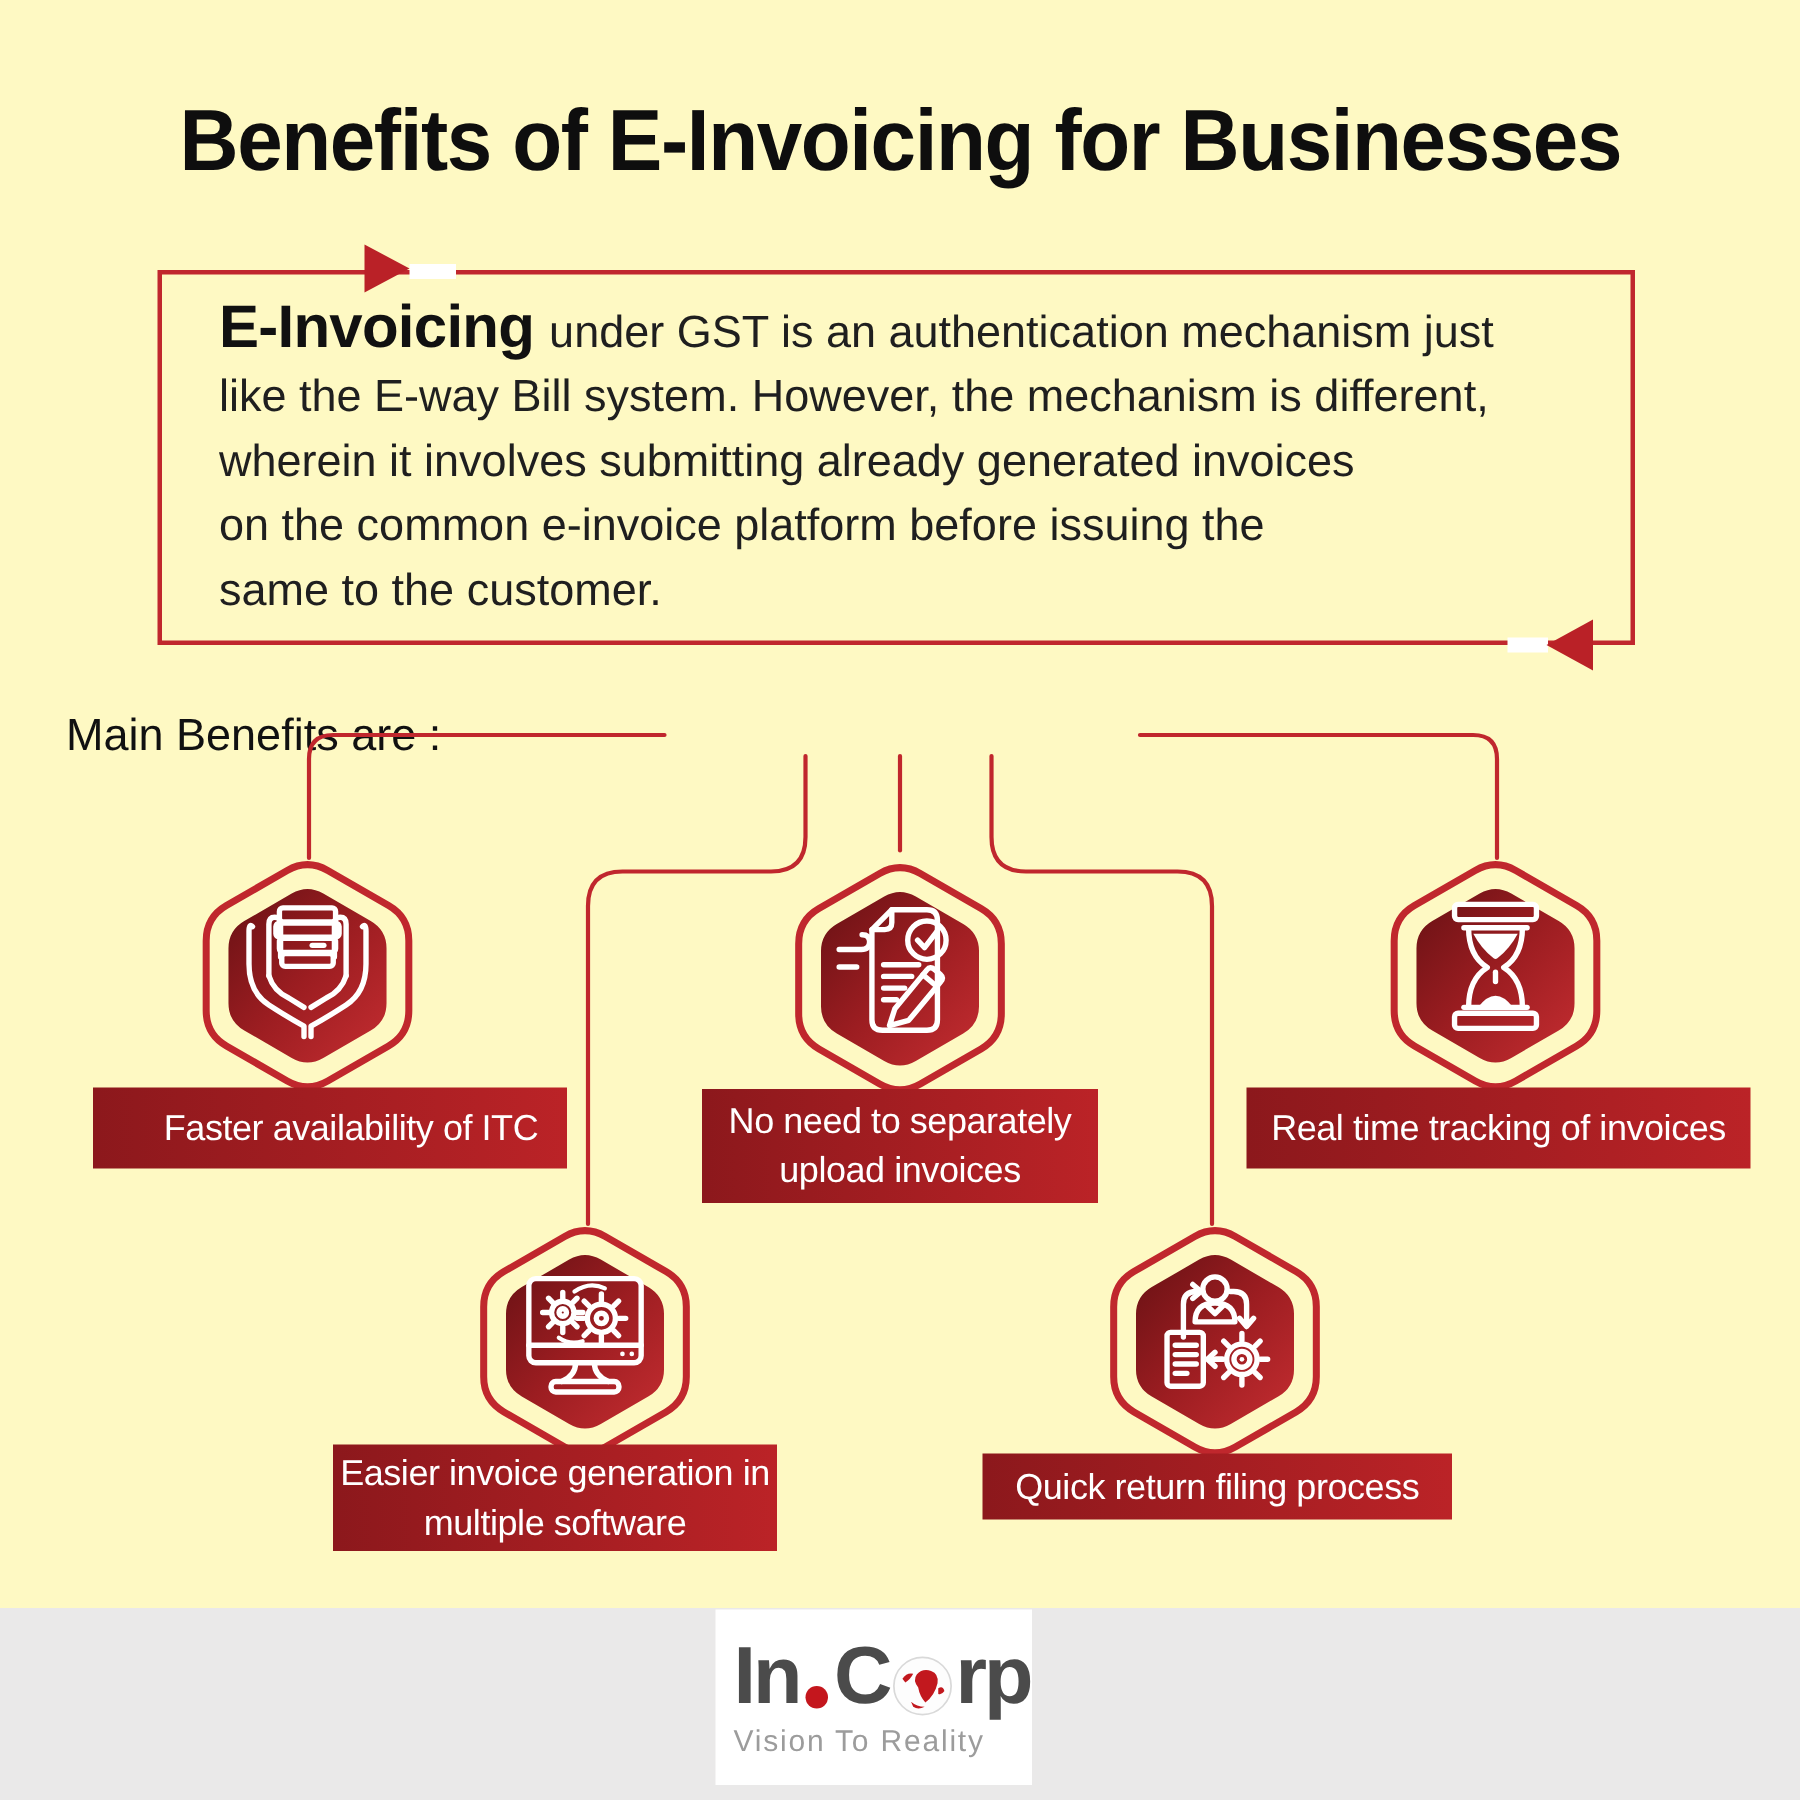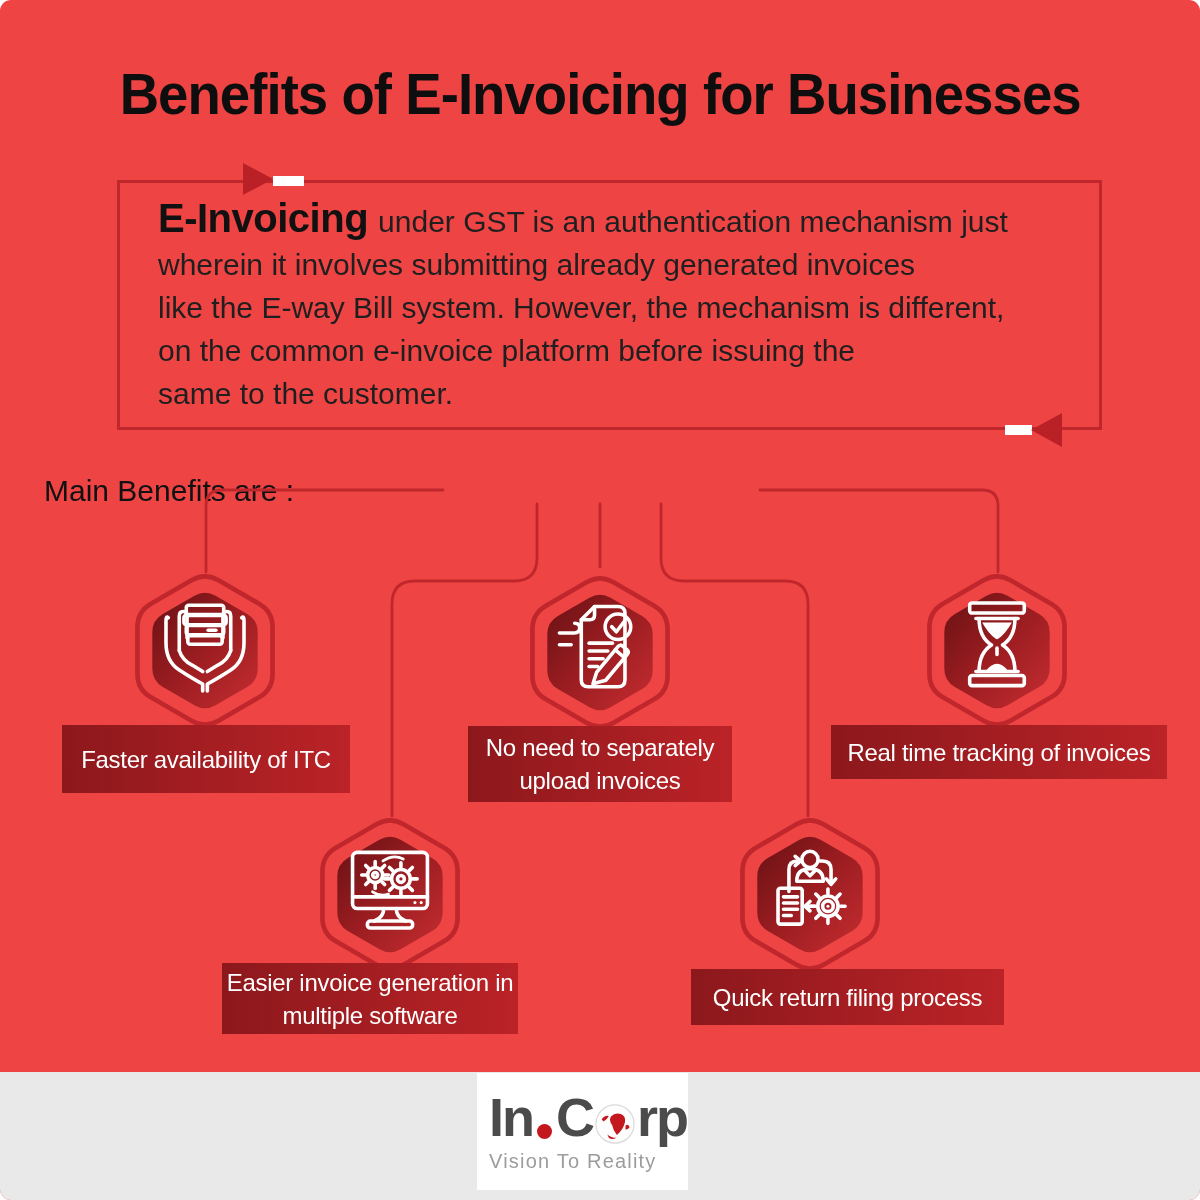--- a/index.html
+++ b/index.html
@@ -1,25 +1,25 @@
 <!DOCTYPE html>
 <html><head>
 <meta charset="utf-8">
 <style>
   html,body{margin:0;padding:0;background:#fff;}
-  .canvas{position:relative;width:1200px;height:1200px;background:#ef4444;overflow:hidden;
-          font-family:"Liberation Sans",sans-serif;border-radius:11px;}
+  .canvas{position:relative;width:1200px;height:1200px;background:#fef9c3;overflow:hidden;
+          font-family:"Liberation Sans",sans-serif;}
 
   
   .title{position:absolute;left:0;top:60px;width:1200px;text-align:center;margin:0;
          font-size:58px;font-weight:700;color:#0e0e0e;letter-spacing:-1px;}
   .title span{display:inline-block;transform:scaleX(.94);transform-origin:center;white-space:nowrap;}
 
   
-  .infobox{position:absolute;left:117px;top:180px;width:985px;height:250px;box-sizing:border-box;
+  .infobox{position:absolute;left:105px;top:180px;width:985px;height:250px;box-sizing:border-box;
            border:3px solid #c0272d;padding-left:19px;}
   .introtext{position:absolute;left:38px;top:14px;color:#1f1f1f;font-size:30px;line-height:43px;white-space:nowrap;}
   .introtext .lead{font-size:40px;font-weight:700;color:#111;letter-spacing:-0.5px;margin-right:10px;}
   .border-gap{position:absolute;background:#ffffff;z-index:2;}
   .gap-top{left:273px;top:176px;width:31px;height:10px;}
   .gap-bottom{left:1005px;top:425px;width:27px;height:10px;}
   .tri{position:absolute;width:0;height:0;z-index:3;}
   .tri-right{left:243px;top:163px;border-top:16px solid transparent;border-bottom:16px solid transparent;
              border-left:30px solid #ba2127;}
   .tri-left{left:1031px;top:413px;border-top:17px solid transparent;border-bottom:17px solid transparent;
@@ -39,25 +39,25 @@
   .hex-1{left:127px;top:566px;}
   .hex-2{left:522px;top:568px;}
   .hex-3{left:919px;top:566px;}
   .hex-4{left:312px;top:810px;}
   .hex-5{left:732px;top:810px;}
 
   
   .bar{position:absolute;display:flex;align-items:center;justify-content:center;text-align:center;
        background:linear-gradient(90deg,#8c181c,#bb2327);color:#ffffff;font-size:24px;
        letter-spacing:-0.3px;line-height:33px;white-space:pre-line;z-index:4;}
-  .bar-1{left:62px;top:725px;width:288px;height:68px;}
+  .bar-1{left:62px;top:725px;width:288px;height:54px;padding-left:28px;}
   .bar-2{left:468px;top:726px;width:264px;height:76px;}
   .bar-3{left:831px;top:725px;width:336px;height:54px;}
   .bar-4{left:222px;top:963px;width:296px;height:71px;}
-  .bar-5{left:655px;top:969px;width:313px;height:56px;margin-left:36px;}
+  .bar-5{left:655px;top:969px;width:313px;height:44px;}
 
   
   .footer-band{position:absolute;left:0;top:1072px;width:1200px;height:128px;background:#eae9e9;}
   .logo-card{position:absolute;left:477px;top:1073px;width:211px;height:117px;background:#ffffff;
              box-sizing:border-box;padding:10px 0 0 12px;}
   .logo-row{display:flex;align-items:flex-end;height:64px;}
   .brand{font-size:54px;font-weight:700;color:#4b4b4b;letter-spacing:-2px;line-height:60px;}
   .brand-dot{width:15px;height:15px;border-radius:50%;background:#c4161d;margin:0 4px 8px 4px;}
   .globe{width:42px;height:42px;margin:0 1px 2px 1px;}
   .tagline{margin-top:3px;font-size:20px;color:#9c9c9c;letter-spacing:1.2px;}
@@ -160,22 +160,22 @@
 
 <div class="canvas">
 
   <h1 class="title"><span>Benefits of E-Invoicing for Businesses</span></h1>
 
   <div class="infobox">
     <div class="introtext">
       <div>
         <span class="lead">E-Invoicing</span><span>under GST is an authentication mechanism just</span>
       </div>
+      <div>like the E-way Bill system. However, the mechanism is different,</div>
       <div>wherein it involves submitting already generated invoices</div>
-      <div>like the E-way Bill system. However, the mechanism is different,</div>
       <div>on the common e-invoice platform before issuing the</div>
       <div>same to the customer.</div>
     </div>
   </div>
   <div class="border-gap gap-top"></div>
   <div class="border-gap gap-bottom"></div>
   <div class="tri tri-right"></div>
   <div class="tri tri-left"></div>
 
   <div class="benefits-heading">Main Benefits are :</div>

